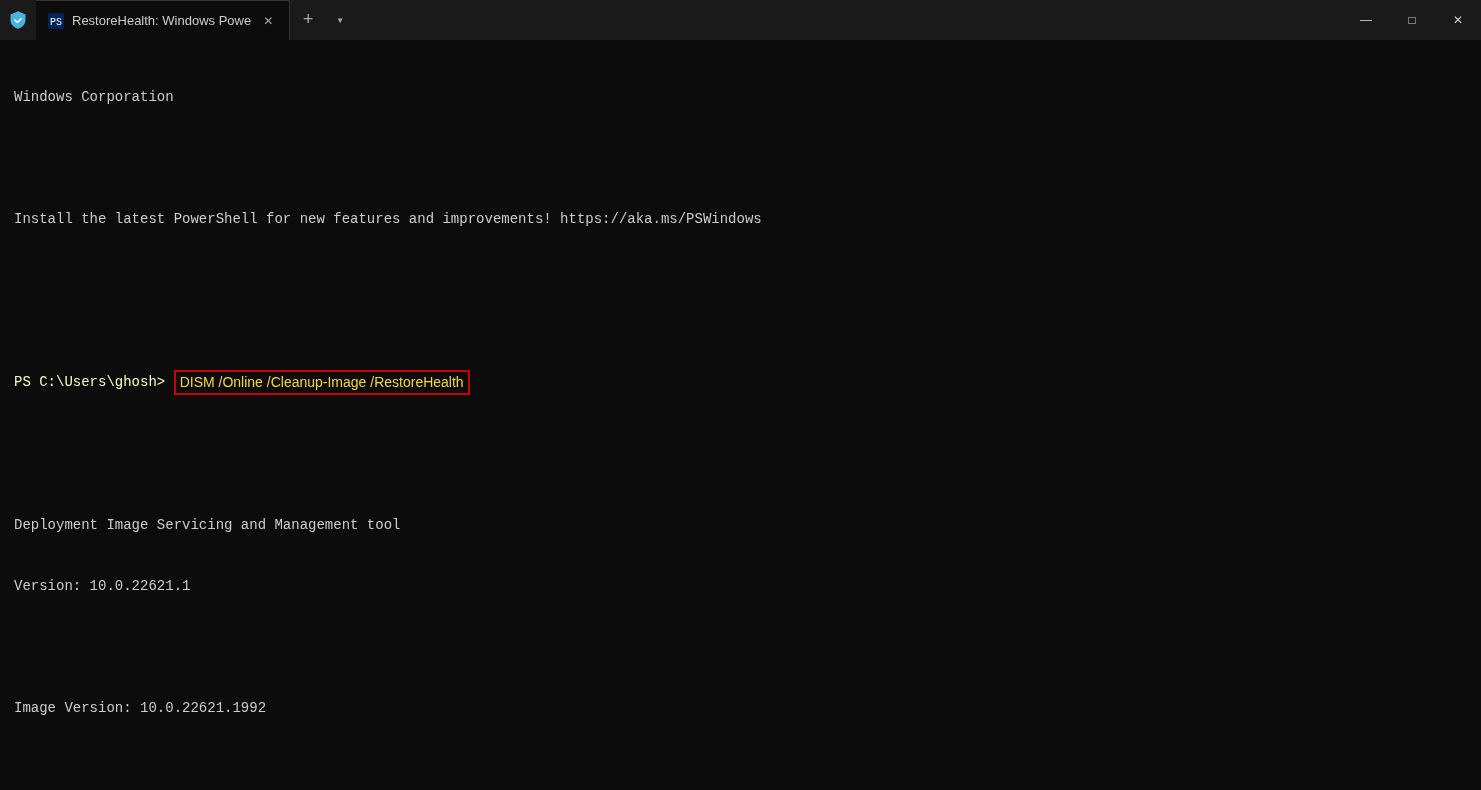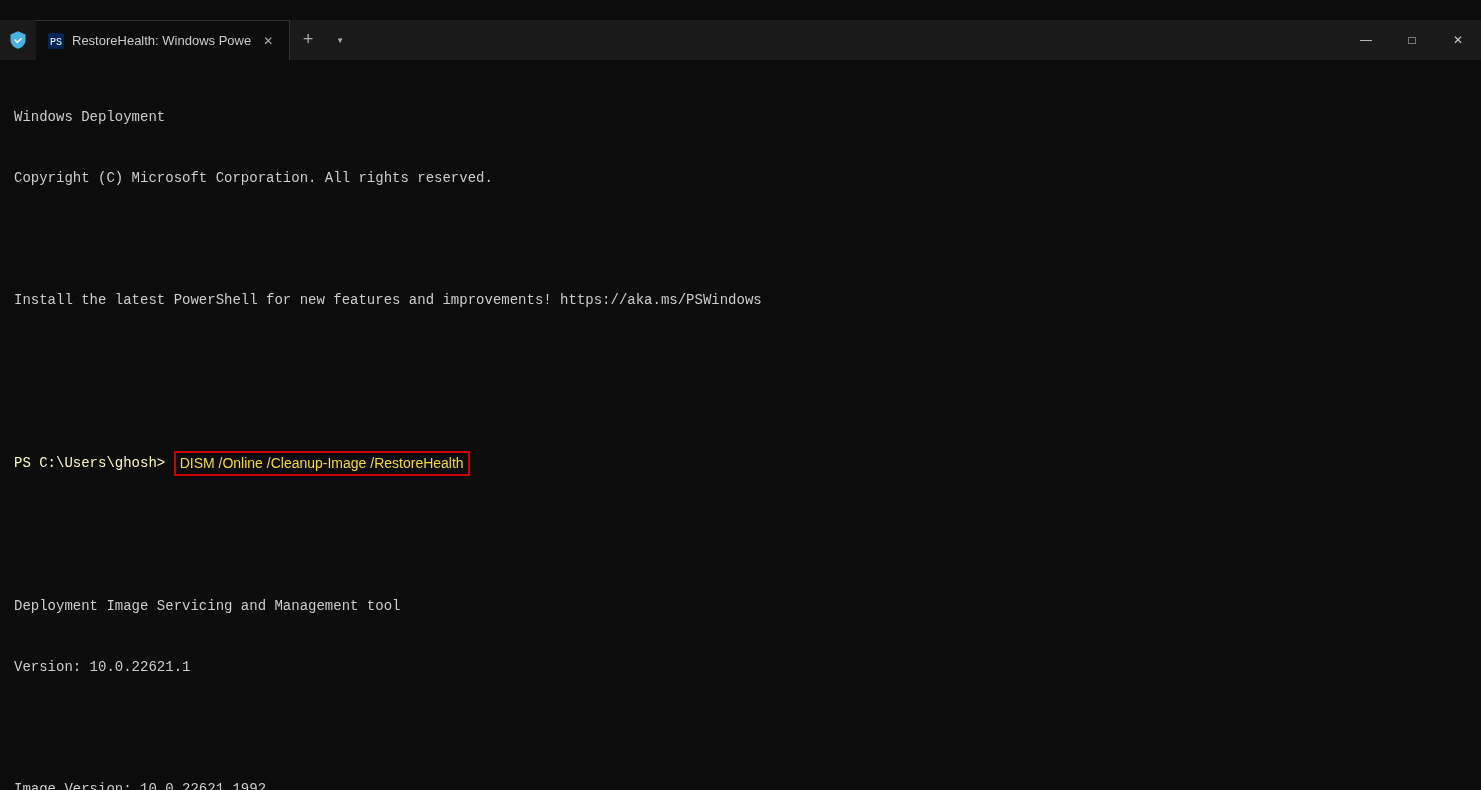--- a/index.html
+++ b/index.html
@@ -25,21 +25,20 @@
     }
 
     .titlebar {
       display: flex;
       align-items: center;
       background: #1a1a1a;
       height: 40px;
       min-height: 40px;
       padding: 0;
       user-select: none;
-      margin-top: 20px;
     }
 
     .titlebar-left {
       display: flex;
       align-items: center;
       flex: 1;
       height: 100%;
     }
 
     .tab {
@@ -221,22 +220,21 @@
       <button class="window-btn">
         <span>□</span>
       </button>
       <button class="window-btn close">
         <span>✕</span>
       </button>
     </div>
   </div>
 
   <div class="terminal-content">
-    <span class="line">Windows Deployment</span>
-    <span class="line">Copyright (C) Microsoft Corporation. All rights reserved.</span>
+    <span class="line">Windows Corporation</span>
     <span class="empty-line"></span>
     <span class="line">Install the latest PowerShell for new features and improvements! https://aka.ms/PSWindows</span>
     <span class="empty-line"></span>
 
     
     <div class="prompt-line">
       <span class="prompt-text">PS C:\Users\ghosh&gt;</span>
       <span class="prompt-text">&nbsp;</span>
       <span class="command-box">DISM /Online /Cleanup-Image /RestoreHealth</span>
     </div>

